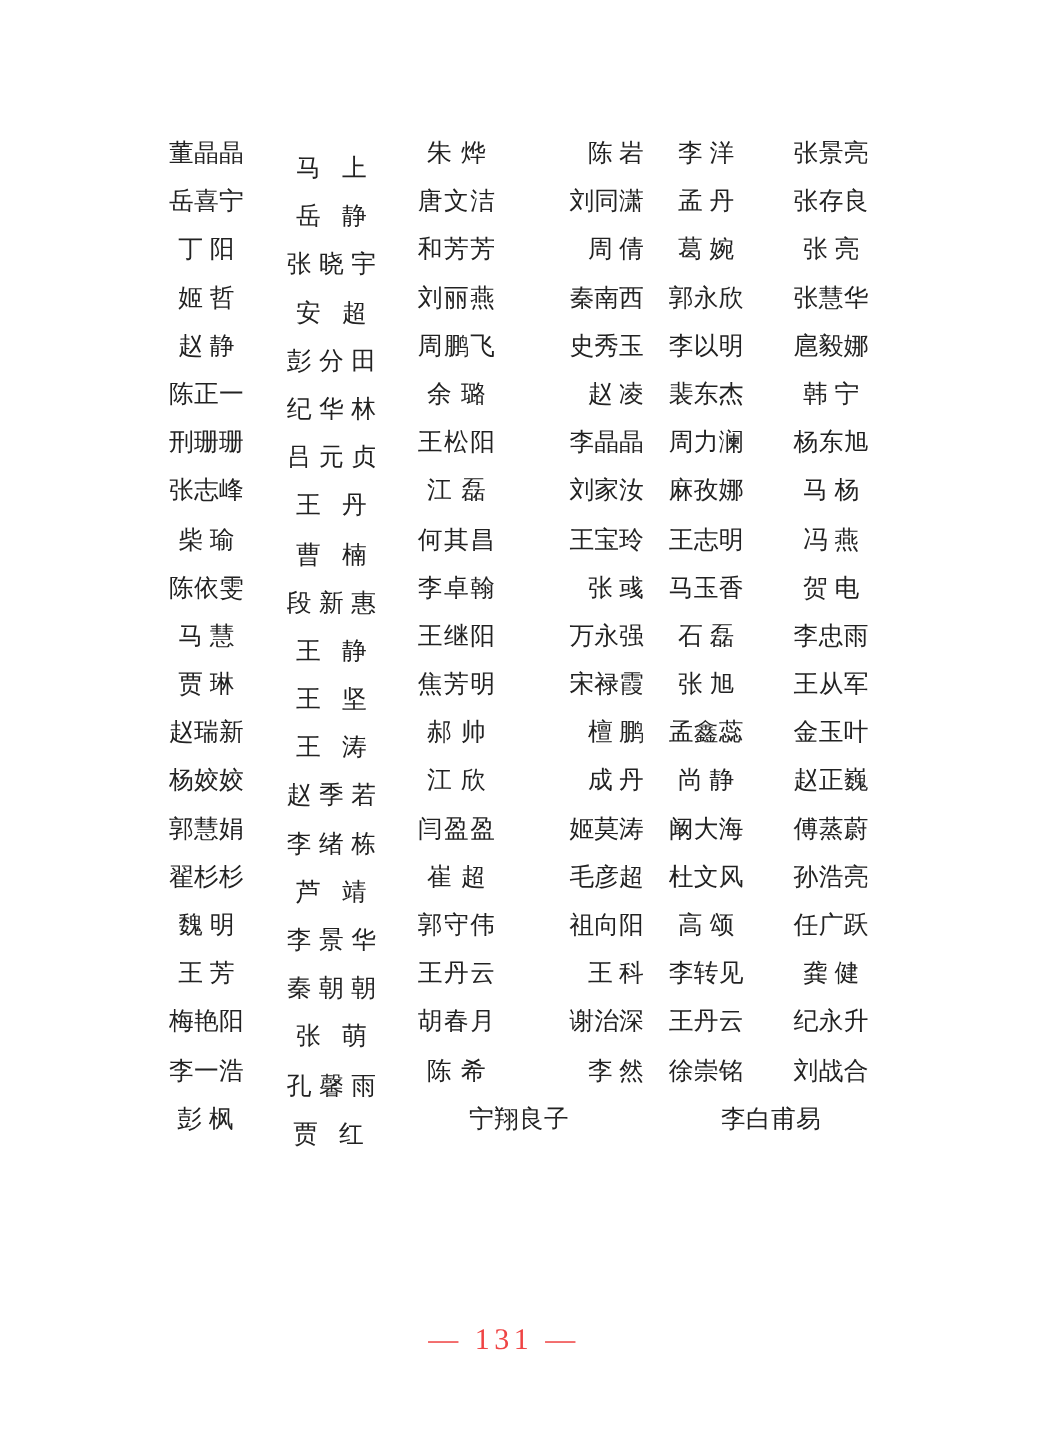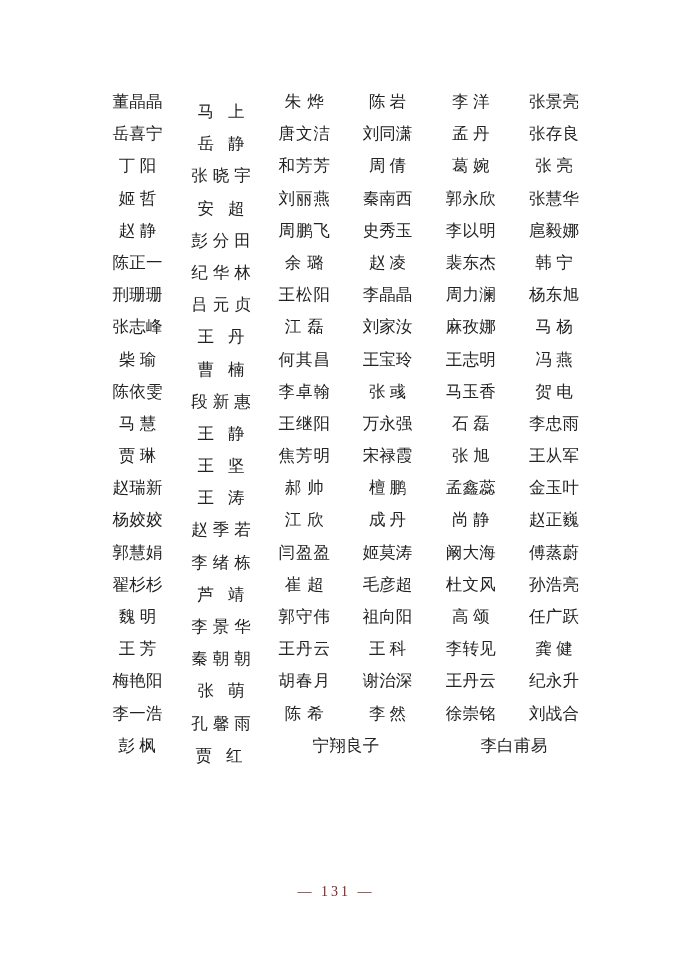--- a/index.html
+++ b/index.html
@@ -38,39 +38,39 @@
     width: 83.3px;
     text-align: center;
     font-size: 16.5px;
     letter-spacing: 0.2px;
     color: #222222;
     white-space: nowrap;
     line-height: 1.1;
   }
   .name-cell.c2 { letter-spacing: 5px; text-indent: 5px; margin-top: 20px; }
   .name-cell.c3 { letter-spacing: 1px; text-indent: 1px; }
-  .name-cell.c4 { letter-spacing: 0px; }
+  .name-cell.c4 { letter-spacing: 0px; text-align: right; }
   .name-cell.wide {
     width: 166.6px;
     text-align: center;
     padding-left: 4px;
   }
   .footer {
     position: absolute;
     left: 0;
     top: 882px;
     width: 692px;
     text-align: center;
     padding-right: 20px;
     box-sizing: border-box;
   }
   .page-number {
     display: inline-block;
-    font-size: 14px;
-    color: #7f1d1d;
+    font-size: 20px;
+    color: #ef4444;
     letter-spacing: 3px;
     text-align: center;
   }
 </style>
 </head>
 <body>
 
 <div class="page">
 
   <div class="name-grid">

